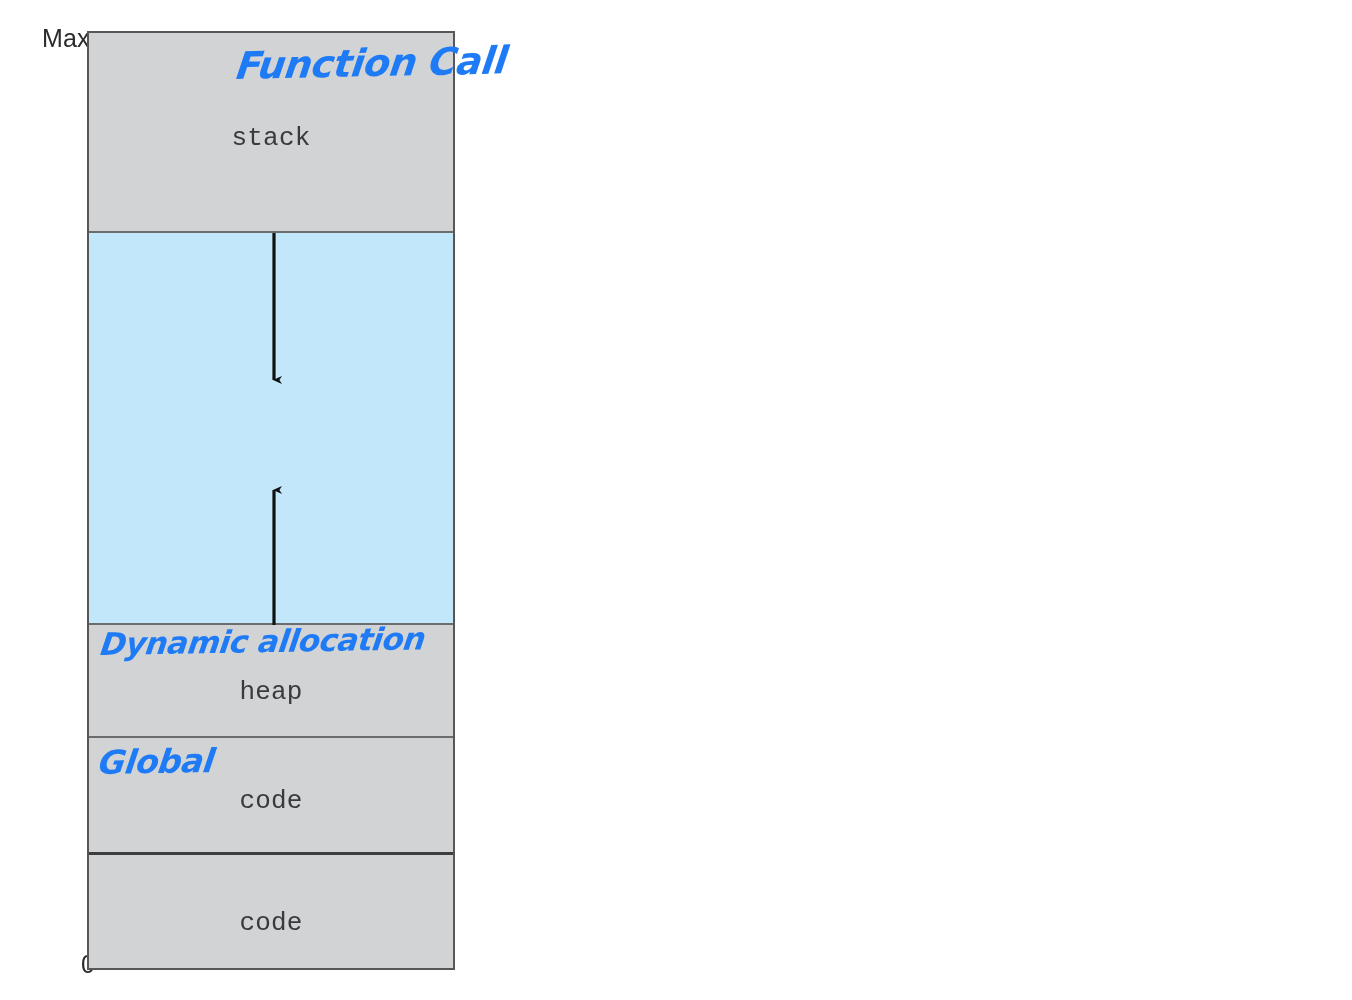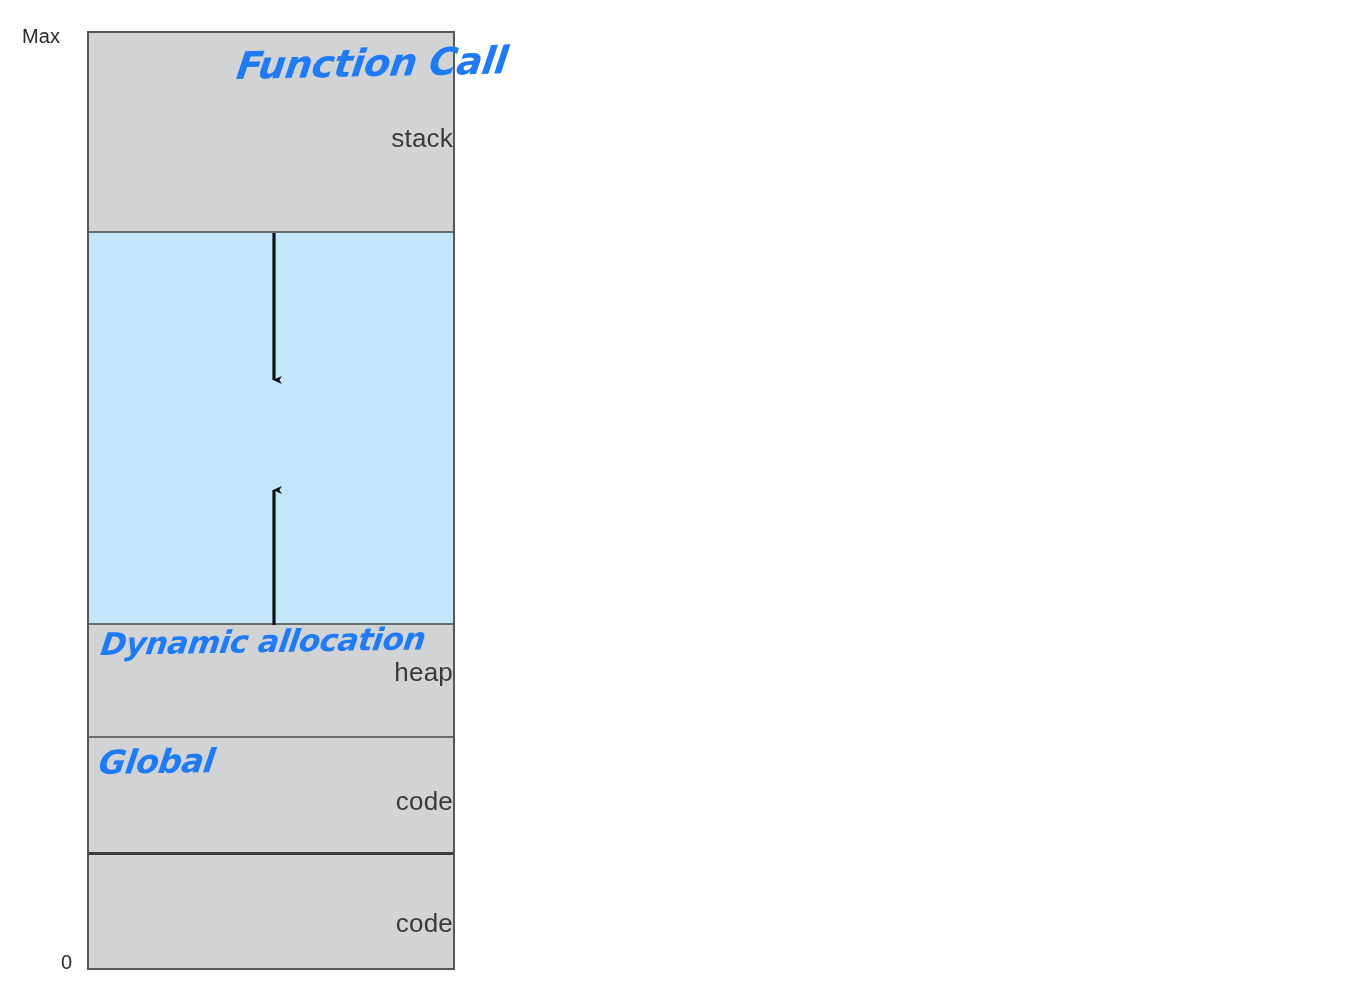--- a/index.html
+++ b/index.html
@@ -22,24 +22,25 @@
     top: 0;
     width: 1352px;
     height: 1000px;
   }
 
   
   .axis-label {
     position: absolute;
     color: #2b2b2b;
     font-family: "Liberation Sans", sans-serif;
-    font-size: 20px;
+    font-size: 25px;
     line-height: 1;
     letter-spacing: 0.1px;
     white-space: nowrap;
+    margin-left: 20px;
   }
   #label-max {
     left: 22px;
     top: 26px;
   }
   #label-zero {
     left: 61px;
     top: 952px;
   }
 
@@ -89,29 +90,29 @@
   .seg-code {
     top: 822px;
     height: 84px;
     background: #d2d3d5;
   }
 
   
   .seg-name {
     position: absolute;
     width: 100%;
-    text-align: right;
+    text-align: center;
     color: #3a3a3a;
-    font-family: Liberation Sans, sans-serif;
+    font-family: Liberation Mono, monospace;
     font-size: 26px;
     line-height: 1;
     letter-spacing: 0.2px;
   }
   #name-stack { top: 92px; }
-  #name-heap  { top: 34px; }
+  #name-heap  { top: 54px; }
   #name-data  { top: 50px; }
   #name-code  { top: 55px; }
 
   
   .handwritten {
     position: absolute;
     color: #1e7bf5;
     font-family: "DejaVu Sans", sans-serif;
     font-weight: bold;
     font-style: italic;

